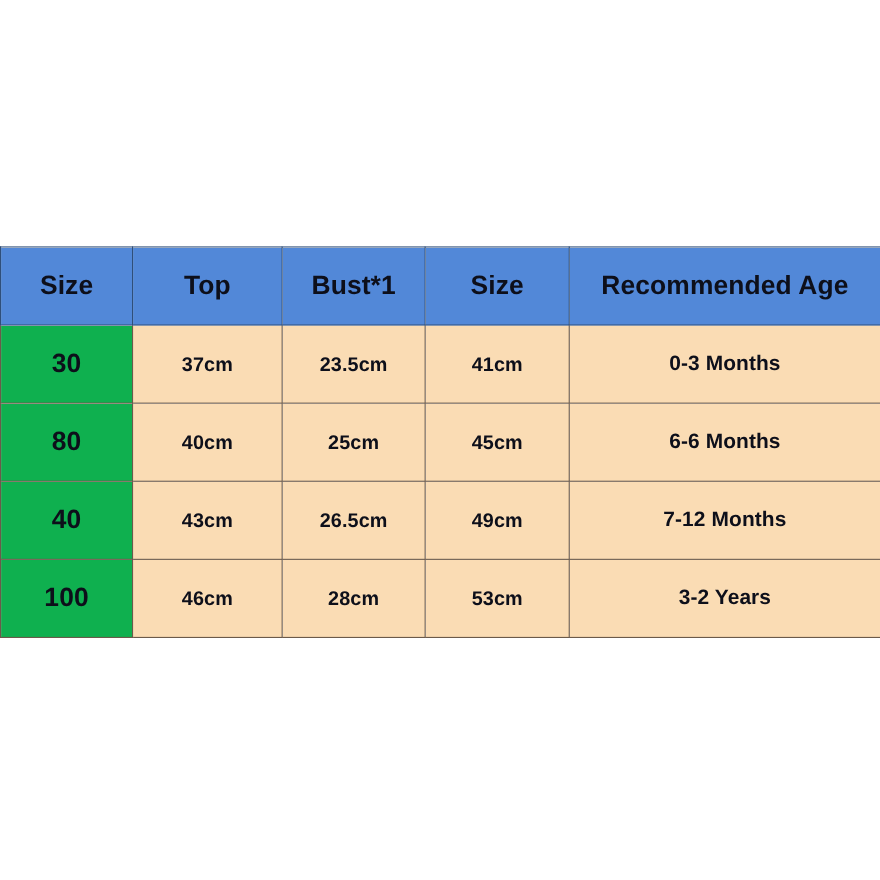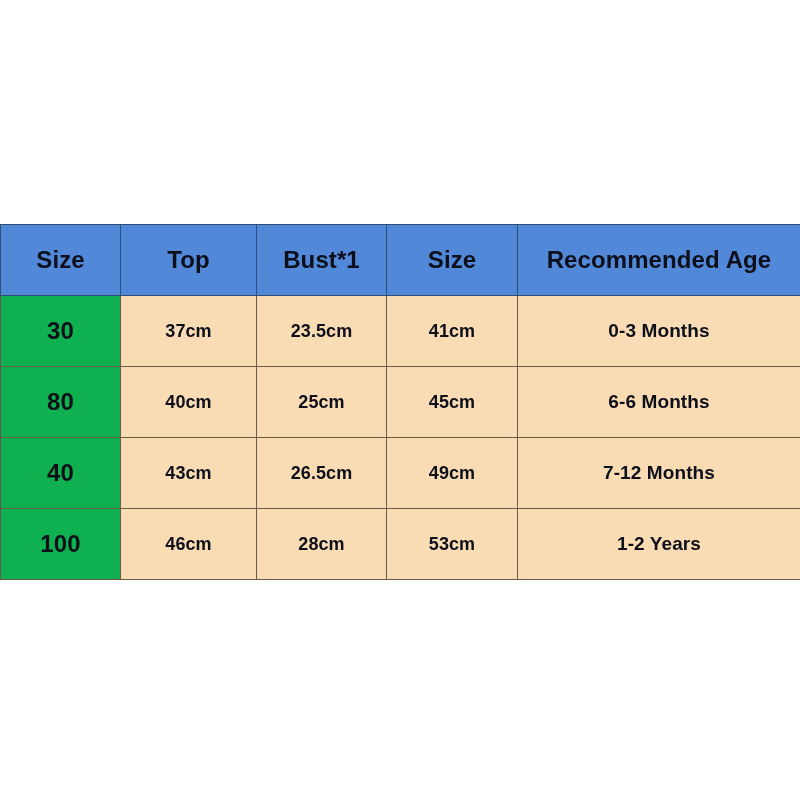--- a/index.html
+++ b/index.html
@@ -120,19 +120,19 @@
           <td class="value-cell">43cm</td>
           <td class="value-cell">26.5cm</td>
           <td class="value-cell">49cm</td>
           <td class="age-cell">7-12 Months</td>
         </tr>
         <tr>
           <td class="size-cell">100</td>
           <td class="value-cell">46cm</td>
           <td class="value-cell">28cm</td>
           <td class="value-cell">53cm</td>
-          <td class="age-cell">1-2 Years</td>
+          <td class="age-cell">3-2 Years</td>
         </tr>
       </tbody>
     </table>
   </div>
 
 </div>
 
 </body></html>

